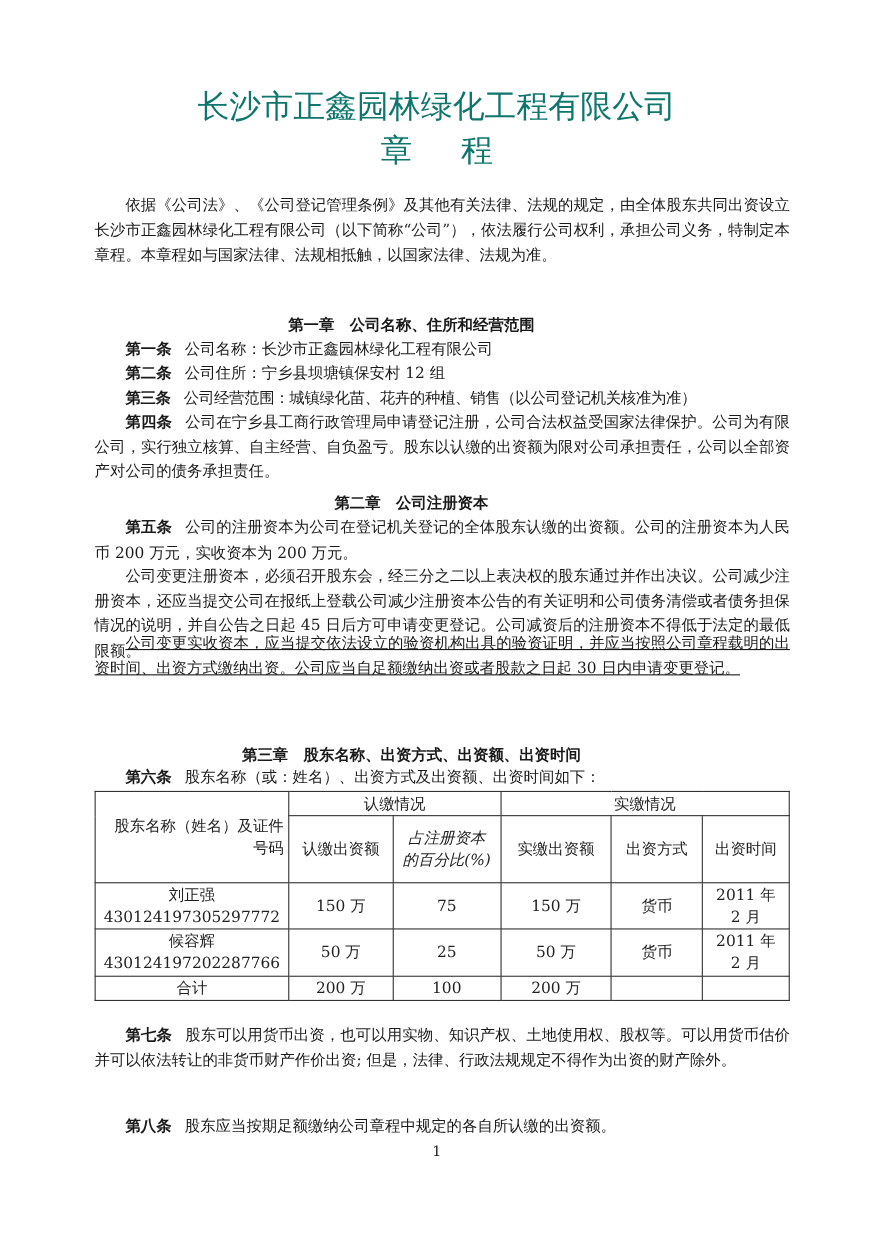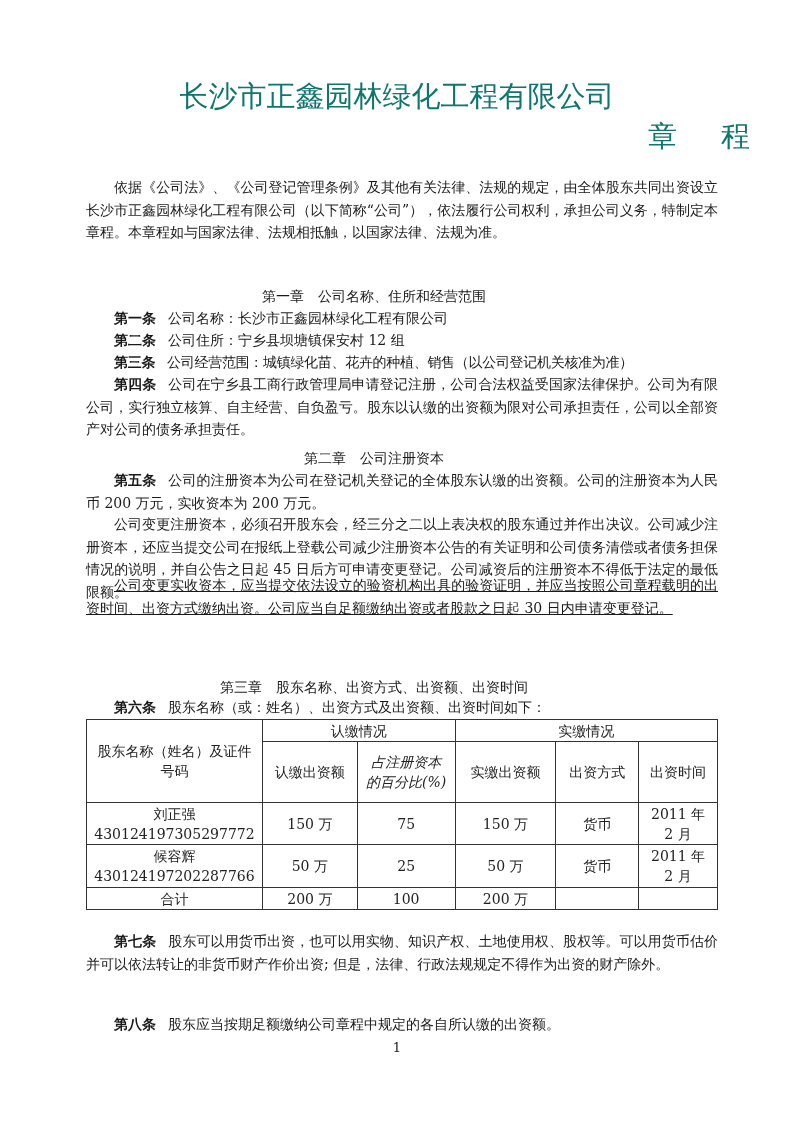--- a/index.html
+++ b/index.html
@@ -6,30 +6,30 @@
   body {
     width: 794px; height: 1123px; position: relative; overflow: hidden;
     font-family: "DejaVu Serif", "Liberation Serif", serif;
     color: #1a1a1a;
   }
   .abs { position: absolute; }
   .title {
     left: 0; width: 794px; text-align: center;
     font-size: 29px; line-height: 36px; color: #0f766e;
   }
-  .title2 { letter-spacing: 44px; padding-left: 44px; box-sizing: border-box; text-align: right; }
+  .title2 { letter-spacing: 44px; padding-left: 44px; box-sizing: border-box; }
   .para {
     left: 86px; width: 632px;
     font-size: 14px; line-height: 22.5px;
     text-align: justify; text-justify: inter-character;
   }
   .indent { text-indent: 28px; }
   .chap {
     left: 0; width: 748px; text-align: center;
-    font-size: 14px; line-height: 22px; font-weight: normal;
+    font-size: 14px; line-height: 22px; font-weight: bold;
   }
   .art-label { font-weight: bold; margin-right: 12px; }
   table.shareholders {
     position: absolute; left: 86px; top: 719px;
     border-collapse: collapse; width: 632px;
     font-size: 14px; line-height: 20px; color: #222;
   }
   table.shareholders td {
     border: 1px solid #333; text-align: center; vertical-align: middle; padding: 0 0;
   }
@@ -61,21 +61,21 @@
   <colgroup>
     <col style="width:176px">
       <col style="width:95px">
       <col style="width:98px">
       <col style="width:101px">
       <col style="width:83px">
       <col style="width:79px">
   </colgroup>
   <tbody>
       <tr style="height:22px;">
-    <td rowspan="2" style="padding:0 4px;">股东名称（姓名）及证件号码</td>
+    <td rowspan="2" style="padding:0 4px;text-align:right;">股东名称（姓名）及证件号码</td>
     <td colspan="2">认缴情况</td>
     <td colspan="3">实缴情况</td>
   </tr>
   <tr style="height:61px;">
     <td>认缴出资额</td>
     <td style="padding:0 8px;font-style:italic;">占注册资本的百分比(%)</td>
     <td>实缴出资额</td>
     <td>出资方式</td>
     <td>出资时间</td>
   </tr>

